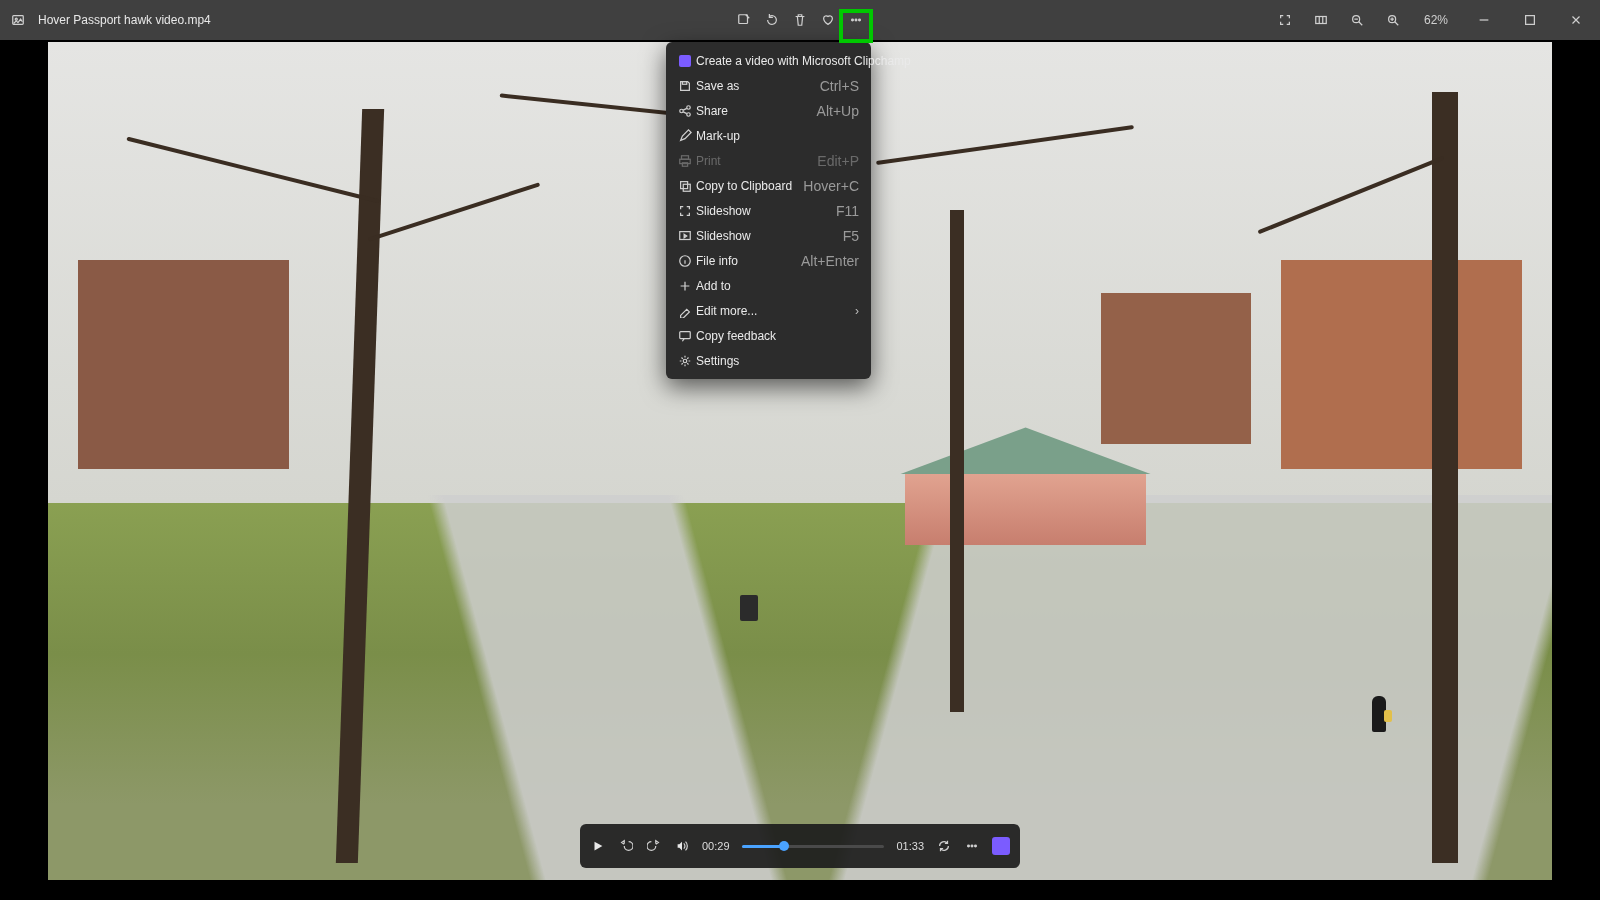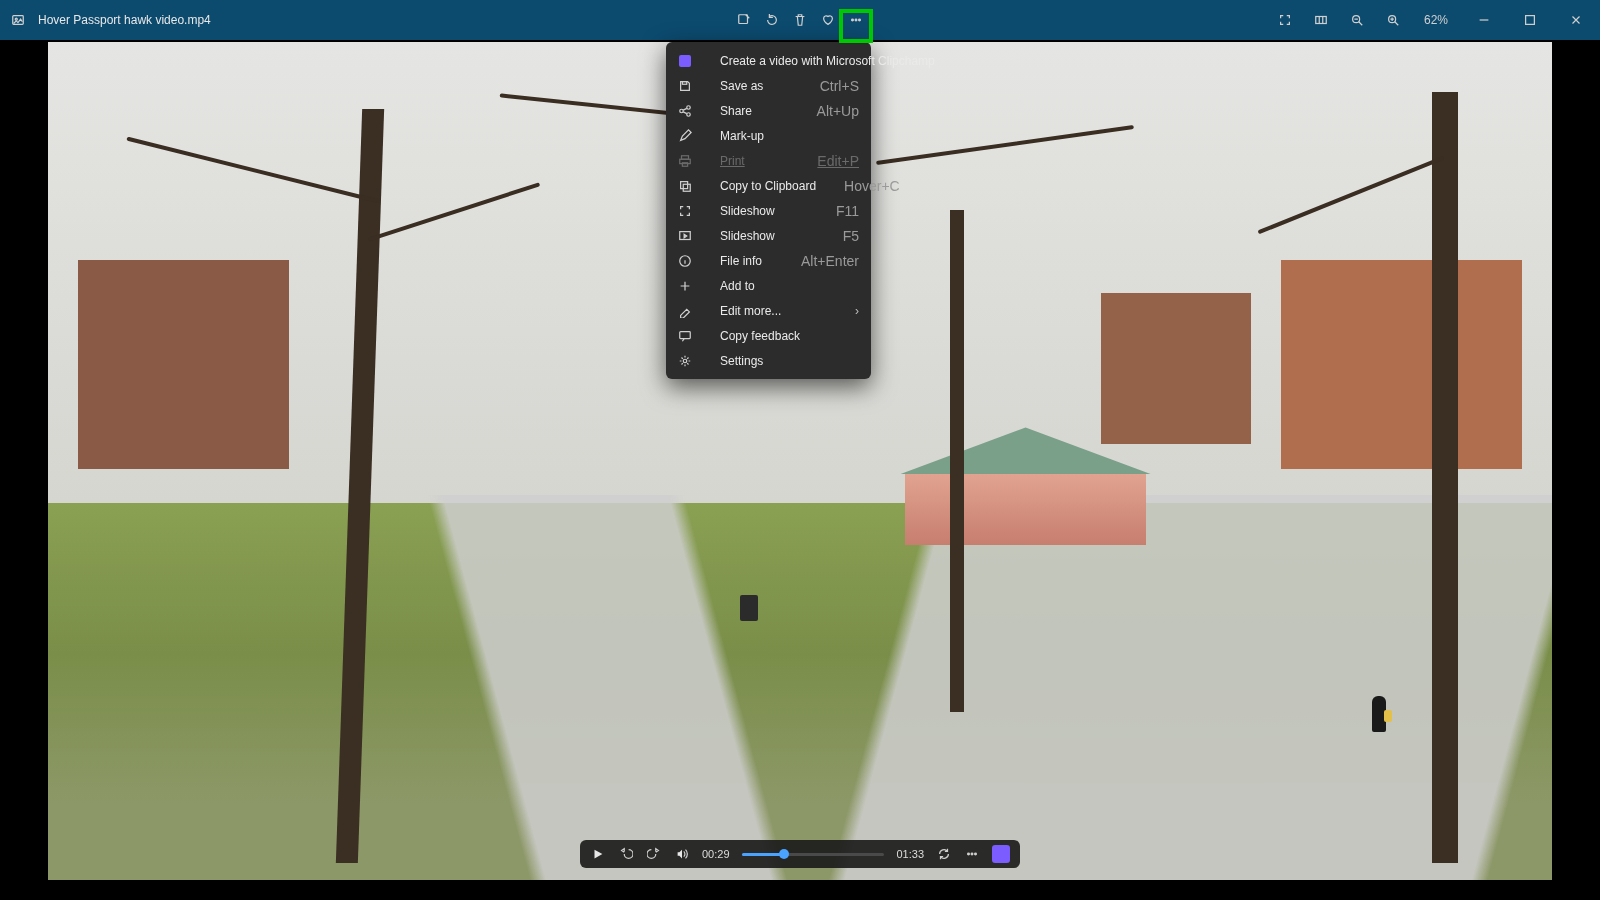--- a/index.html
+++ b/index.html
@@ -8,21 +8,21 @@
       background: #000;
       width: 1600px;
       height: 900px;
       overflow: hidden;
       position: relative;
       color: #fff;
       font-size: 12px;
     }
     .titlebar {
       height: 40px;
-      background: #0c4a6e;
+      background: #404040;
       display: flex;
       align-items: center;
       position: relative;
       z-index: 10;
     }
     .titlebar-left {
       display: flex;
       align-items: center;
       padding-left: 10px;
       gap: 12px;
@@ -117,41 +117,41 @@
       border-radius: 6px;
       padding: 6px 0;
       box-shadow: 0 8px 24px rgba(0,0,0,.6);
       z-index: 40;
     }
     .menu-item {
       display: flex;
       align-items: center;
       height: 25px;
       padding: 0 12px;
-      gap: 28px;
+      gap: 4px;
       font-size: 12px;
       color: #eaeaea;
       position: relative;
     }
-    .menu-item.disabled { color:#6a6a6a;text-decoration:underline; }
+    .menu-item.disabled { color:#6a6a6a; }
     .menu-icon { width:14px; height:14px; display:flex; align-items:center; justify-content:center; flex-shrink:0;}
     .menu-label { flex:1; white-space:nowrap; }
     .menu-shortcut { color:#9a9a9a; font-size:14px; }
     .menu-item.disabled .menu-shortcut { color:#6a6a6a; }
     .menu-chevron { color:#bdbdbd; }
     .clip-icon { width:12px; height:12px; background:#7b5cff; border-radius:2px;}
 
     
     .playbar {
       position: absolute;
       bottom: 32px;
       left: 50%;
       transform: translateX(-50%);
       width: 440px;
-      height: 28px;
+      height: 44px;
       background: rgba(28,28,28,.92);
       border-radius: 6px;
       display: flex;
       align-items: center;
       padding: 0 10px;
       gap: 12px;
       z-index: 20;
     }
     .pb-btn { width:16px; height:16px; display:flex; align-items:center; justify-content:center; color:#e8e8e8;}
     .pb-time { font-size:11px; color:#ddd; }

